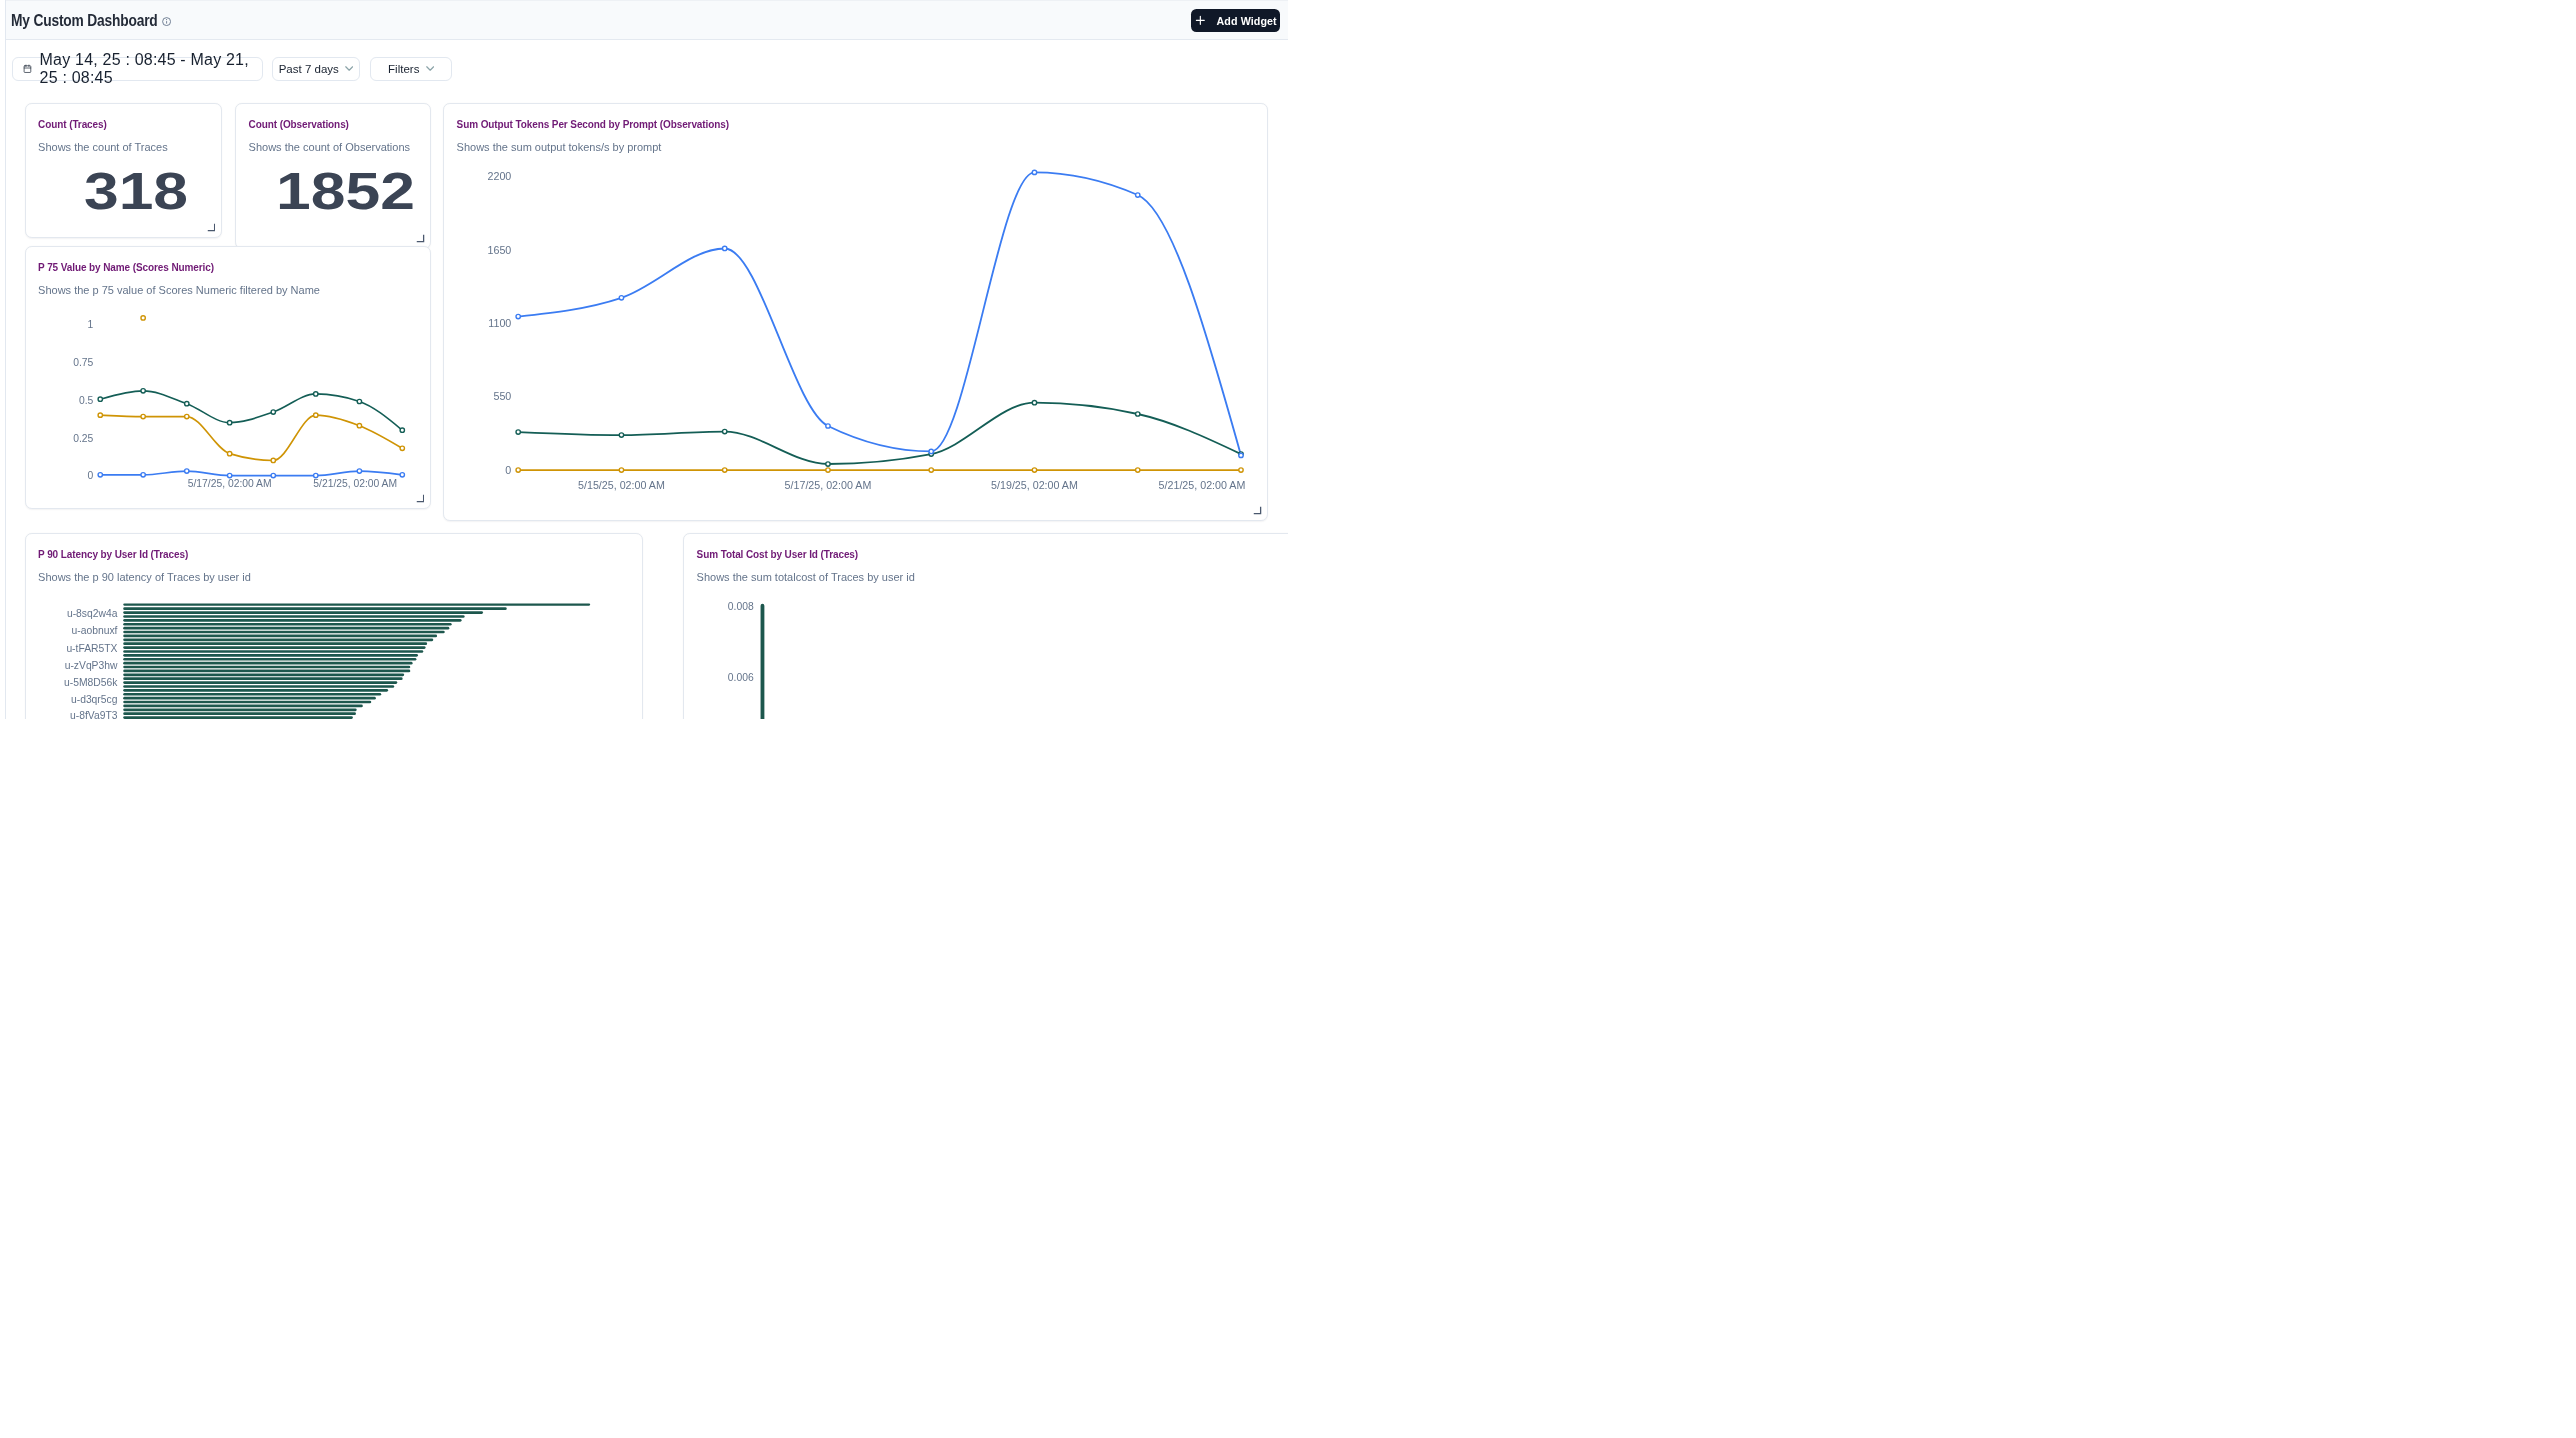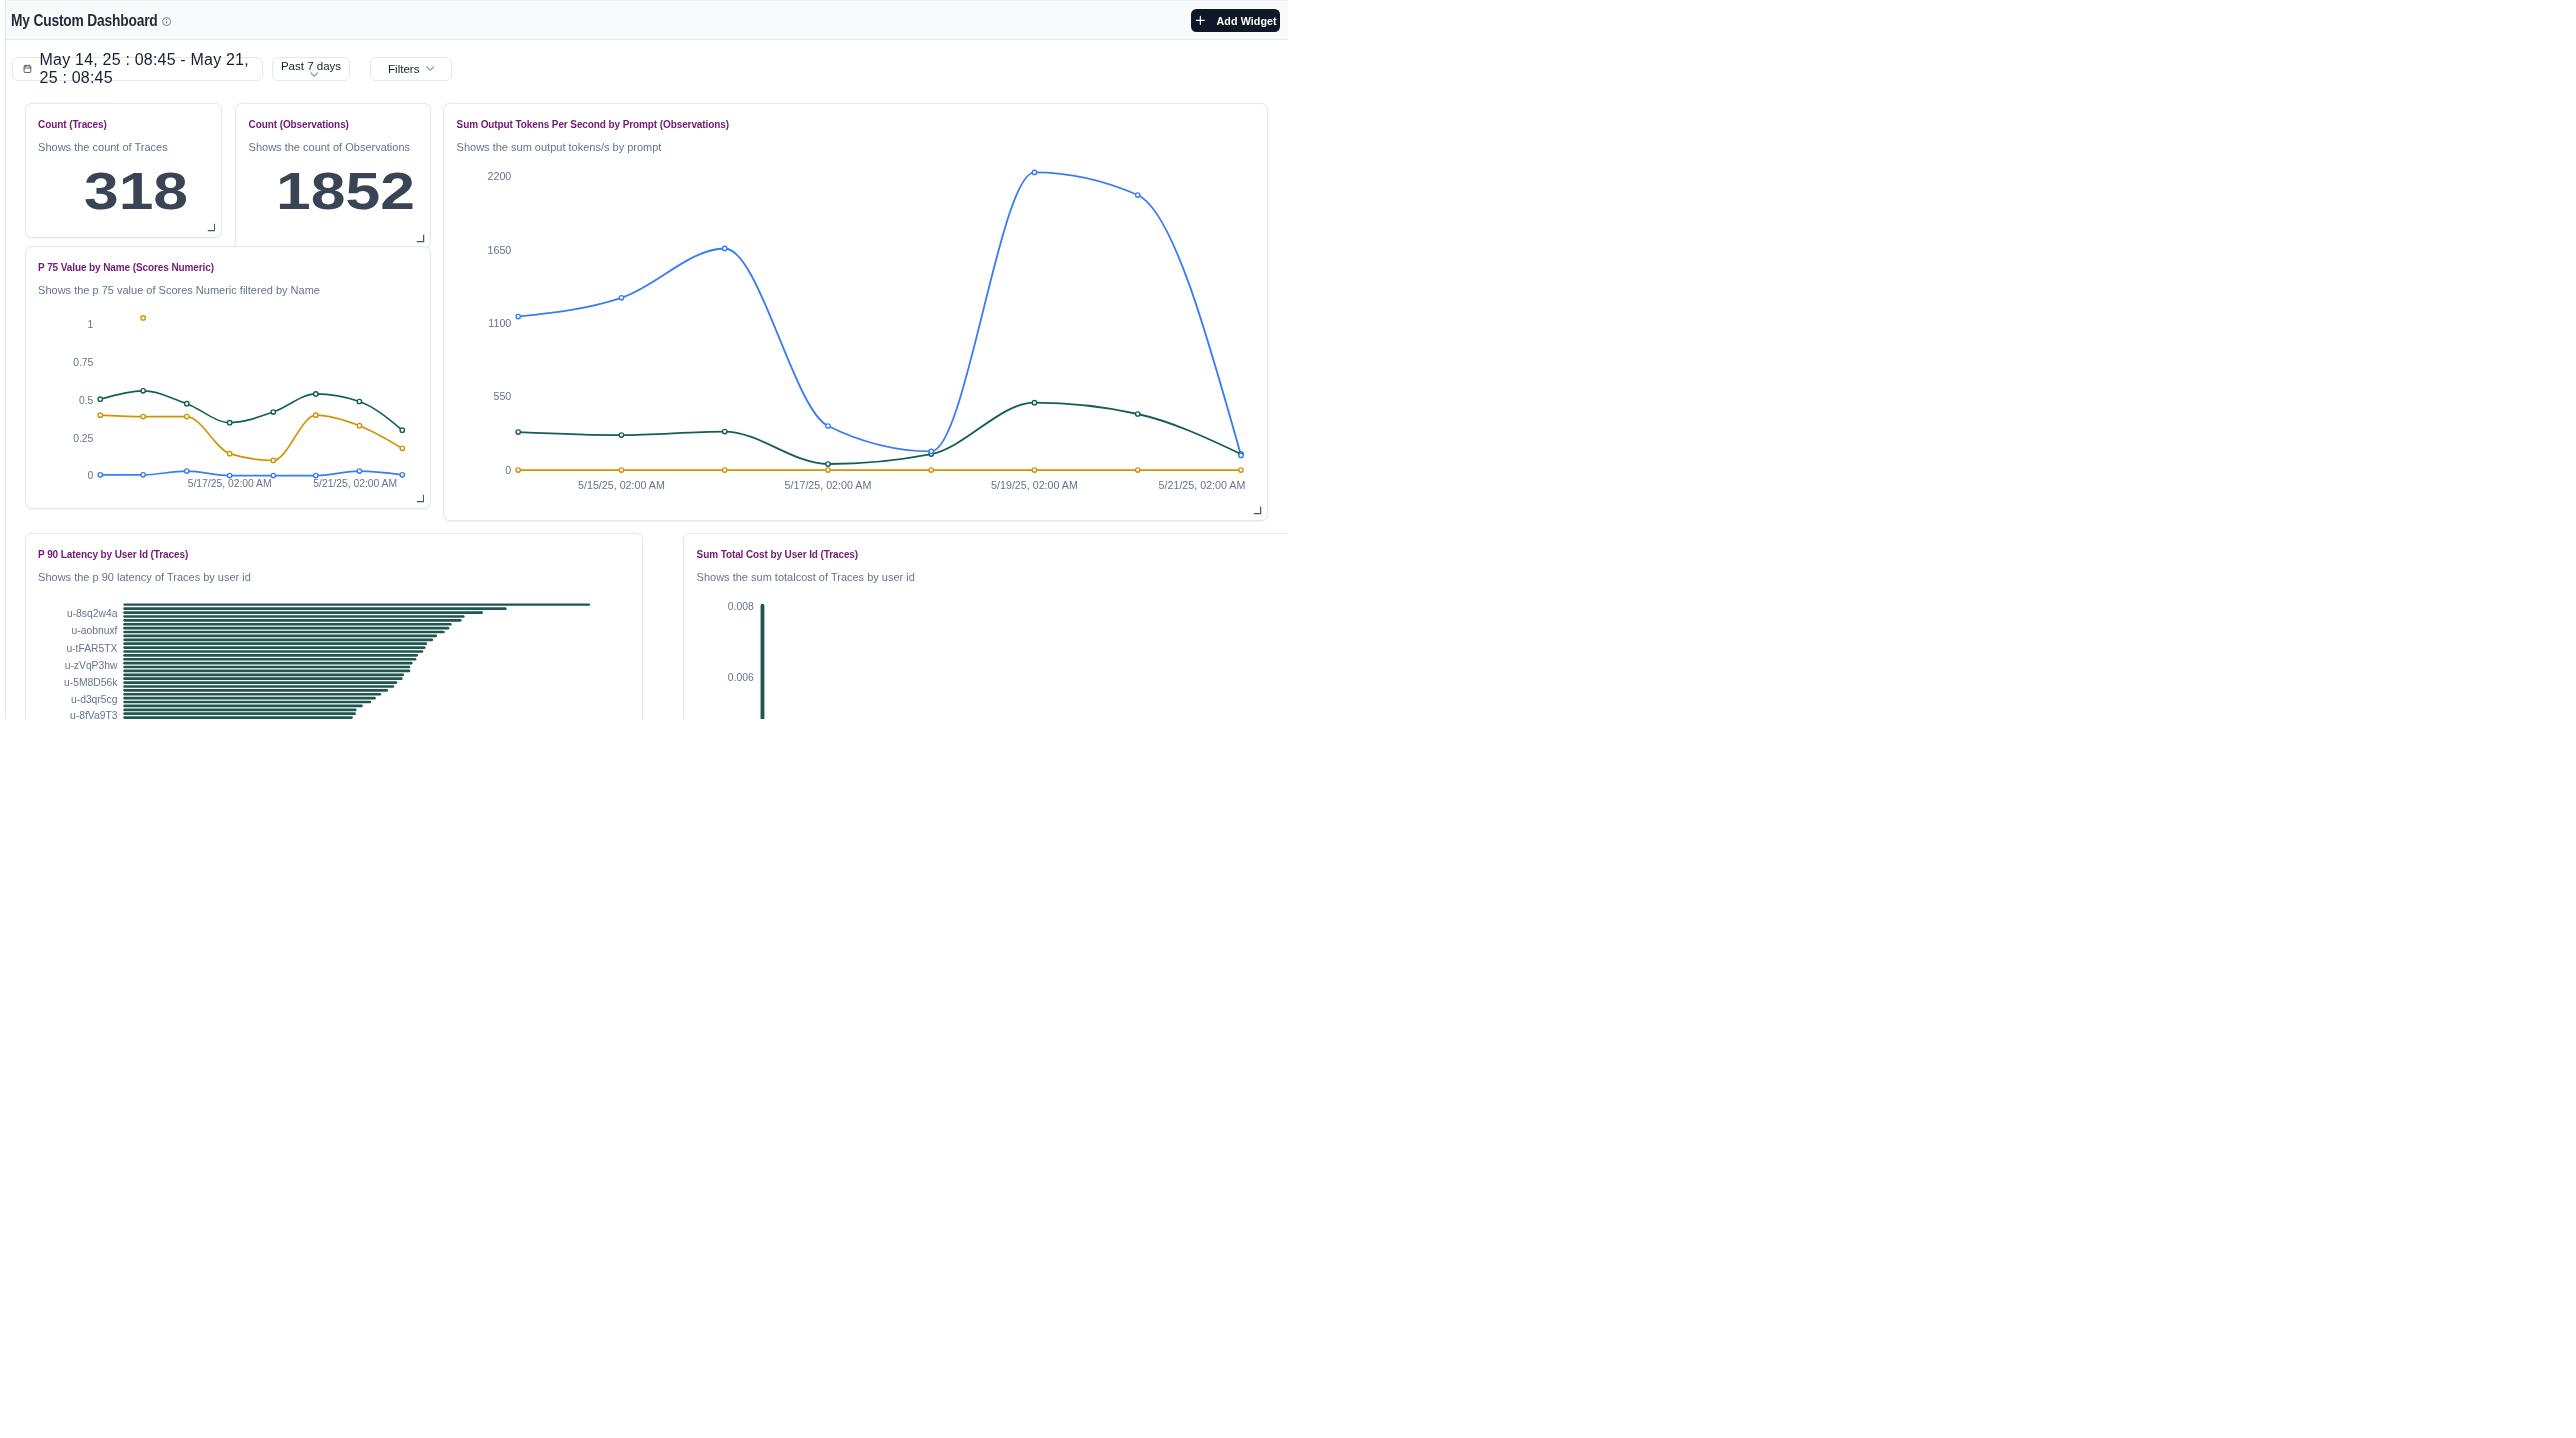--- a/index.html
+++ b/index.html
@@ -47,21 +47,21 @@
     </div>
   </div>
 
   <div class="fbox" style="left:12px; width:251px;">
     <svg style="margin-left:10px;" width="11.5" height="11.5" viewBox="0 0 24 24" fill="none" stroke="#27303f" stroke-width="2" stroke-linecap="round" stroke-linejoin="round">
       <rect x="3" y="4" width="18" height="18" rx="2"></rect>
         <path d="M16 2v4M8 2v4M3 10h18"></path>
     </svg>
     <span style="margin-left:7.7px; font-size:16px; letter-spacing:0.2px;">May 14, 25 : 08:45 - May 21, 25 : 08:45</span>
   </div>
-  <div class="fbox" style="left:272px; width:78px; justify-content:center;flex-direction:column;">
+  <div class="fbox" style="left:272px; width:88px; justify-content:center;">
     <span style="font-size:11.5px; font-weight:500;">Past 7 days</span>
     <svg class="chev" width="8.4" height="5.4" viewBox="0 0 11 7" fill="none">
         <path d="M1 1l4.5 4.5L10 1" stroke="#8ba3a8" stroke-width="1.6" stroke-linecap="round" stroke-linejoin="round"></path>
       </svg>
   </div>
   <div class="fbox" style="left:370px; width:82px; justify-content:center;">
     <span style="font-size:11.5px; font-weight:500;">Filters</span>
     <svg class="chev" width="8.4" height="5.4" viewBox="0 0 11 7" fill="none">
         <path d="M1 1l4.5 4.5L10 1" stroke="#8ba3a8" stroke-width="1.6" stroke-linecap="round" stroke-linejoin="round"></path>
       </svg>

